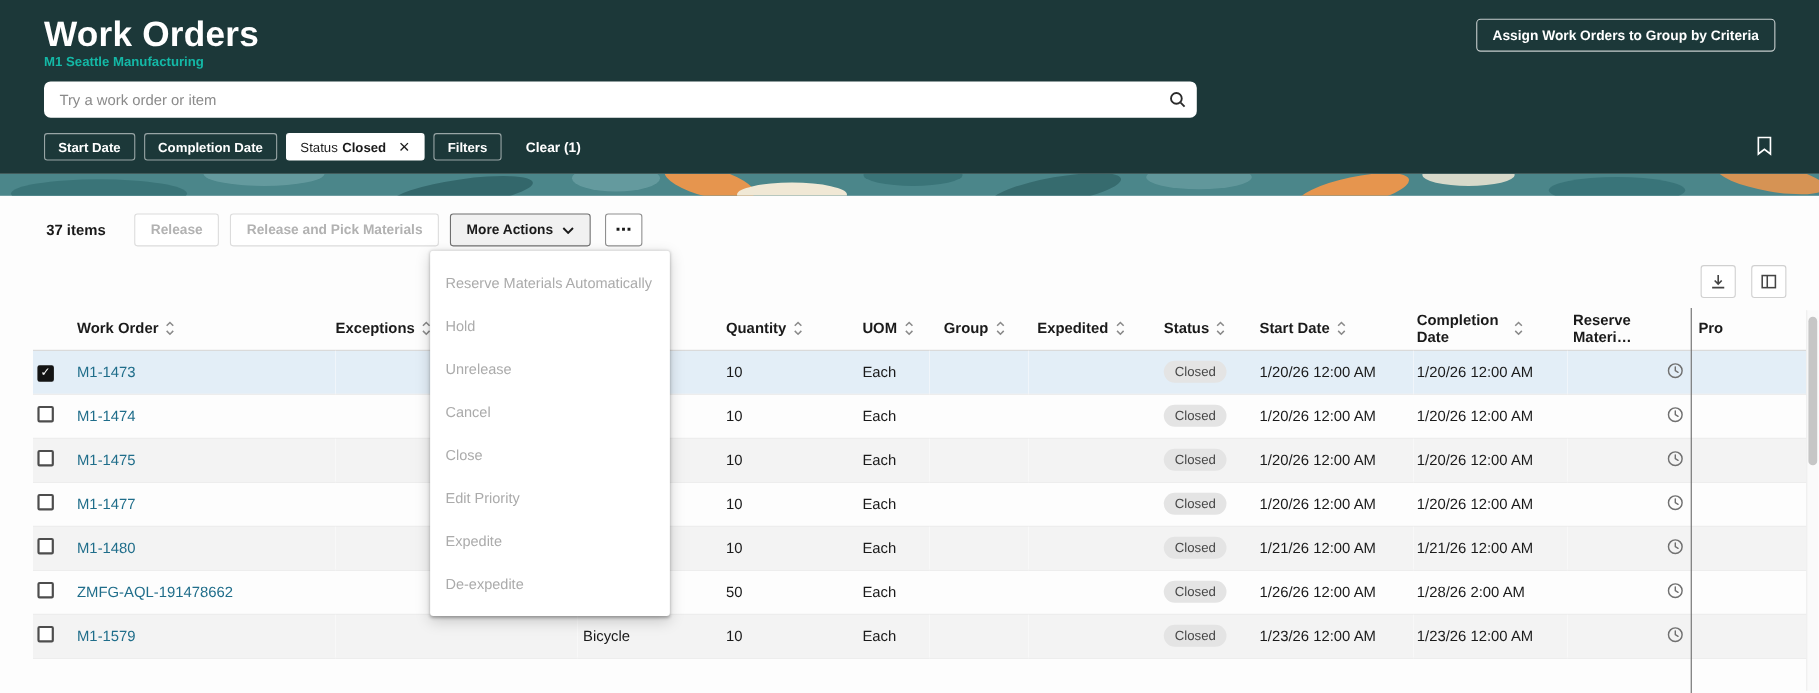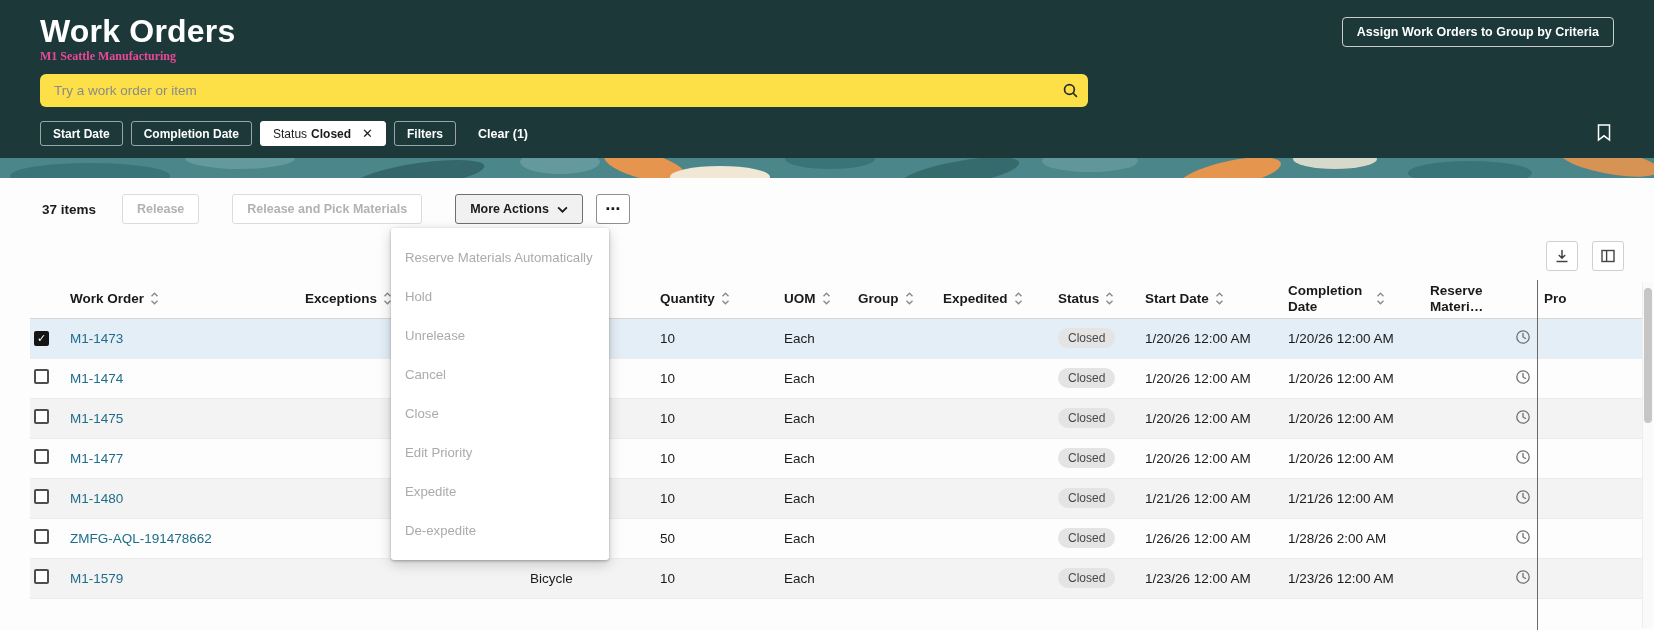--- a/index.html
+++ b/index.html
@@ -7,27 +7,27 @@
   body {
     width:1654px; height:630px; position:relative; overflow:hidden;
     font-family:"Liberation Sans","DejaVu Sans",sans-serif;
     background:#fff; color:#1a1a1a;
   }
 
   
   .app-header { position:absolute; top:0; left:0; width:100%; height:158px;
     background:var(--header-bg,#1c3839); z-index:5; }
   .page-title { position:absolute; left:40px; top:13px; font-size:32px; font-weight:700; color:#fff; letter-spacing:.2px; }
-  .page-subtitle { position:absolute; left:40px; top:49px; font-size:12px; font-weight:700; color:#ec4899;font-family:Liberation Serif, serif; }
+  .page-subtitle { position:absolute; left:40px; top:49px; font-size:12px; font-weight:700; color:#14b8a6; }
   .assign-btn { position:absolute; right:40px; top:17px; height:30px; padding:0 14px;
     background:transparent; border:1px solid rgba(255,255,255,.75); border-radius:4px;
     color:#fff; font-size:12.5px; font-weight:700; font-family:inherit; cursor:pointer; }
 
   .search-wrap { position:absolute; left:40px; top:74px; width:1048px; height:33px;
-    background:#fde047; border-radius:6px; display:flex; align-items:center; }
+    background:#ffffff; border-radius:6px; display:flex; align-items:center; }
   .search-input { flex:1; border:none; outline:none; background:transparent; padding:0 14px;
     font-size:13.5px; font-family:inherit; color:#1a1a1a; }
   .search-input::placeholder { color:#8a8a8a; }
   .search-icon { width:36px; display:flex; justify-content:center; align-items:center; cursor:pointer; }
 
   .chip-row { position:absolute; left:40px; top:121px; display:flex; align-items:center; gap:8px; }
   .chip { height:25px; display:flex; align-items:center; padding:0 12px;
     border:1px solid rgba(255,255,255,.55); border-radius:3px; color:#fff;
     font-size:12px; font-weight:600; cursor:pointer; white-space:nowrap; }
   .chip.active { background:#fff; color:#1a1a1a; border-color:#fff; font-weight:400; gap:4px; }
@@ -40,21 +40,21 @@
   .band { position:absolute; top:158px; left:0; width:100%; height:20px; overflow:hidden;
     background:var(--band-bg,#4b868a); z-index:4; }
 
   
   .main { position:absolute; top:178px; left:0; right:0; bottom:0; background:#fdfdfd; }
 
   .toolbar { position:absolute; left:42px; top:16px; display:flex; align-items:center; }
   .items-count { font-size:13.5px; font-weight:700; margin-right:26px; white-space:nowrap; }
   .btn { height:30px; padding:0 14px; border-radius:3px; font-size:12.5px; font-weight:600;
     font-family:inherit; background:#fff; cursor:pointer; white-space:nowrap; }
-  .btn + .btn { margin-left:33px; }
+  .btn + .btn { margin-left:10px; }
   .btn.disabled { border:1px solid #dcdcdc; color:#b2b2b2; cursor:default; }
   .btn.more { border:1px solid #6f6f6f; background:#f1f1f1; color:#1a1a1a; font-weight:700;
     display:flex; align-items:center; gap:8px; }
   .btn.dots { margin-left:13px; width:34px; padding:0; border:1px solid #8f8f8f;
     font-size:15px; font-weight:700; color:#1a1a1a; }
 
   .table-tools { position:absolute; top:63px; right:30px; display:flex; gap:14px; }
   .tool-btn { width:32px; height:30px; border:1px solid #d0d0d0; border-radius:3px;
     background:#fff; display:flex; align-items:center; justify-content:center; cursor:pointer; }
 

